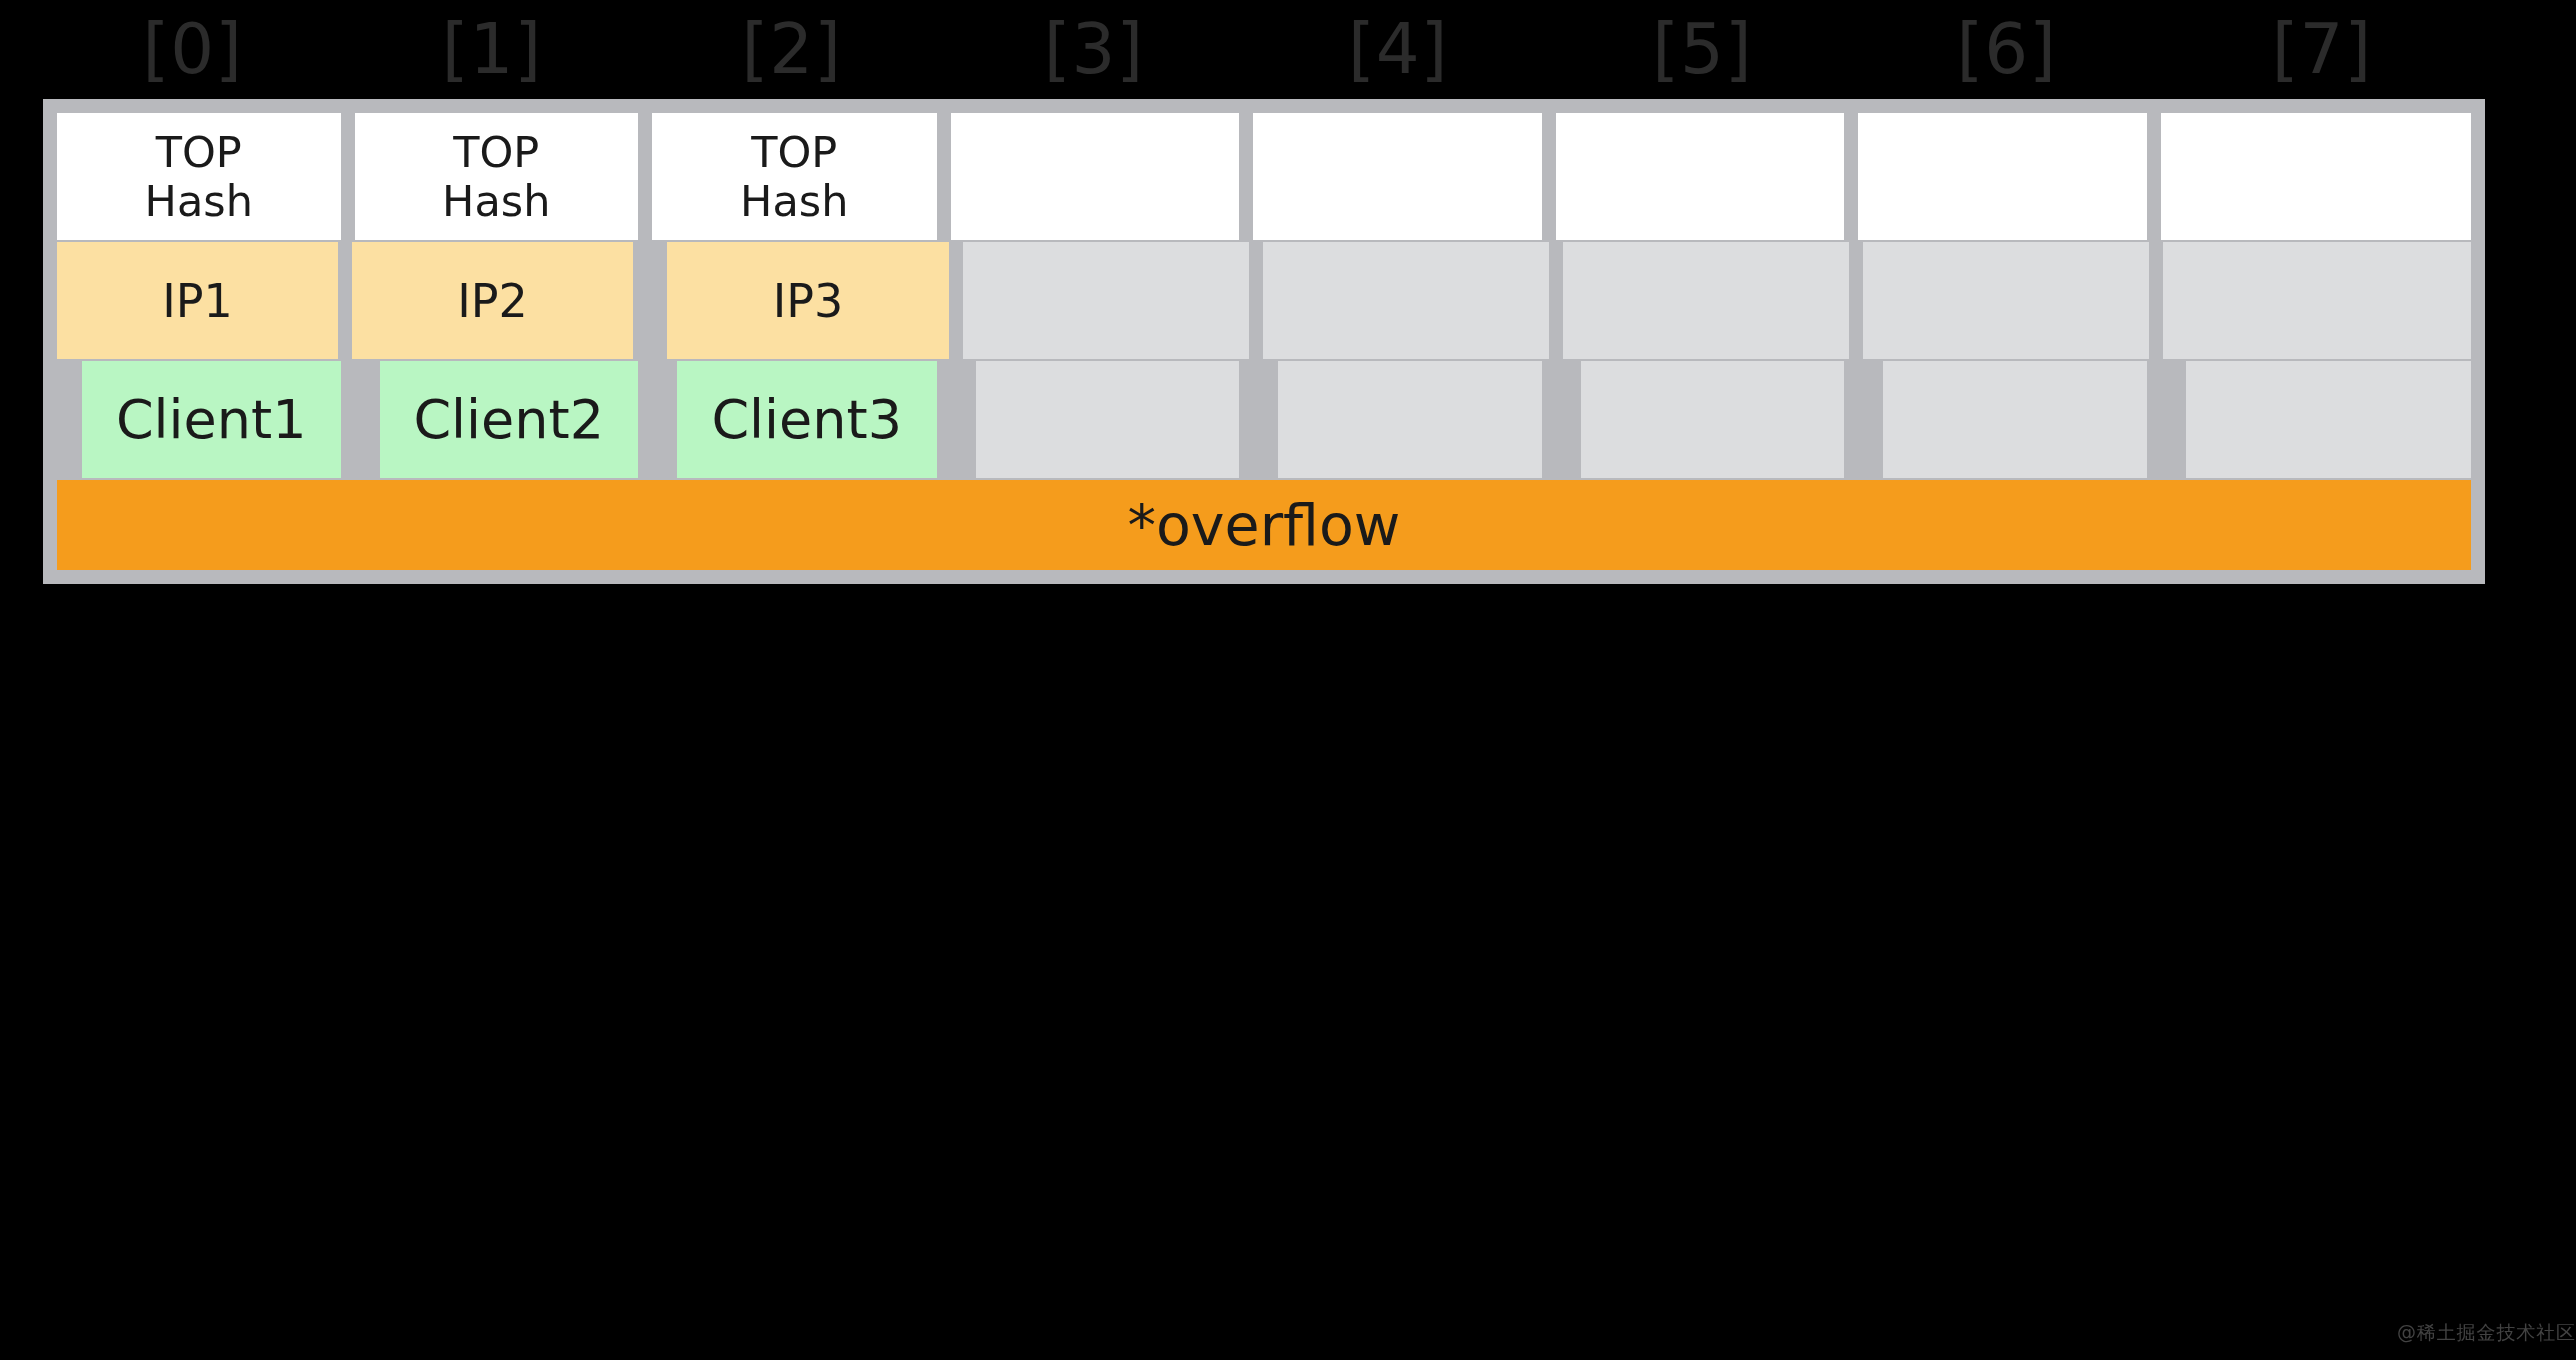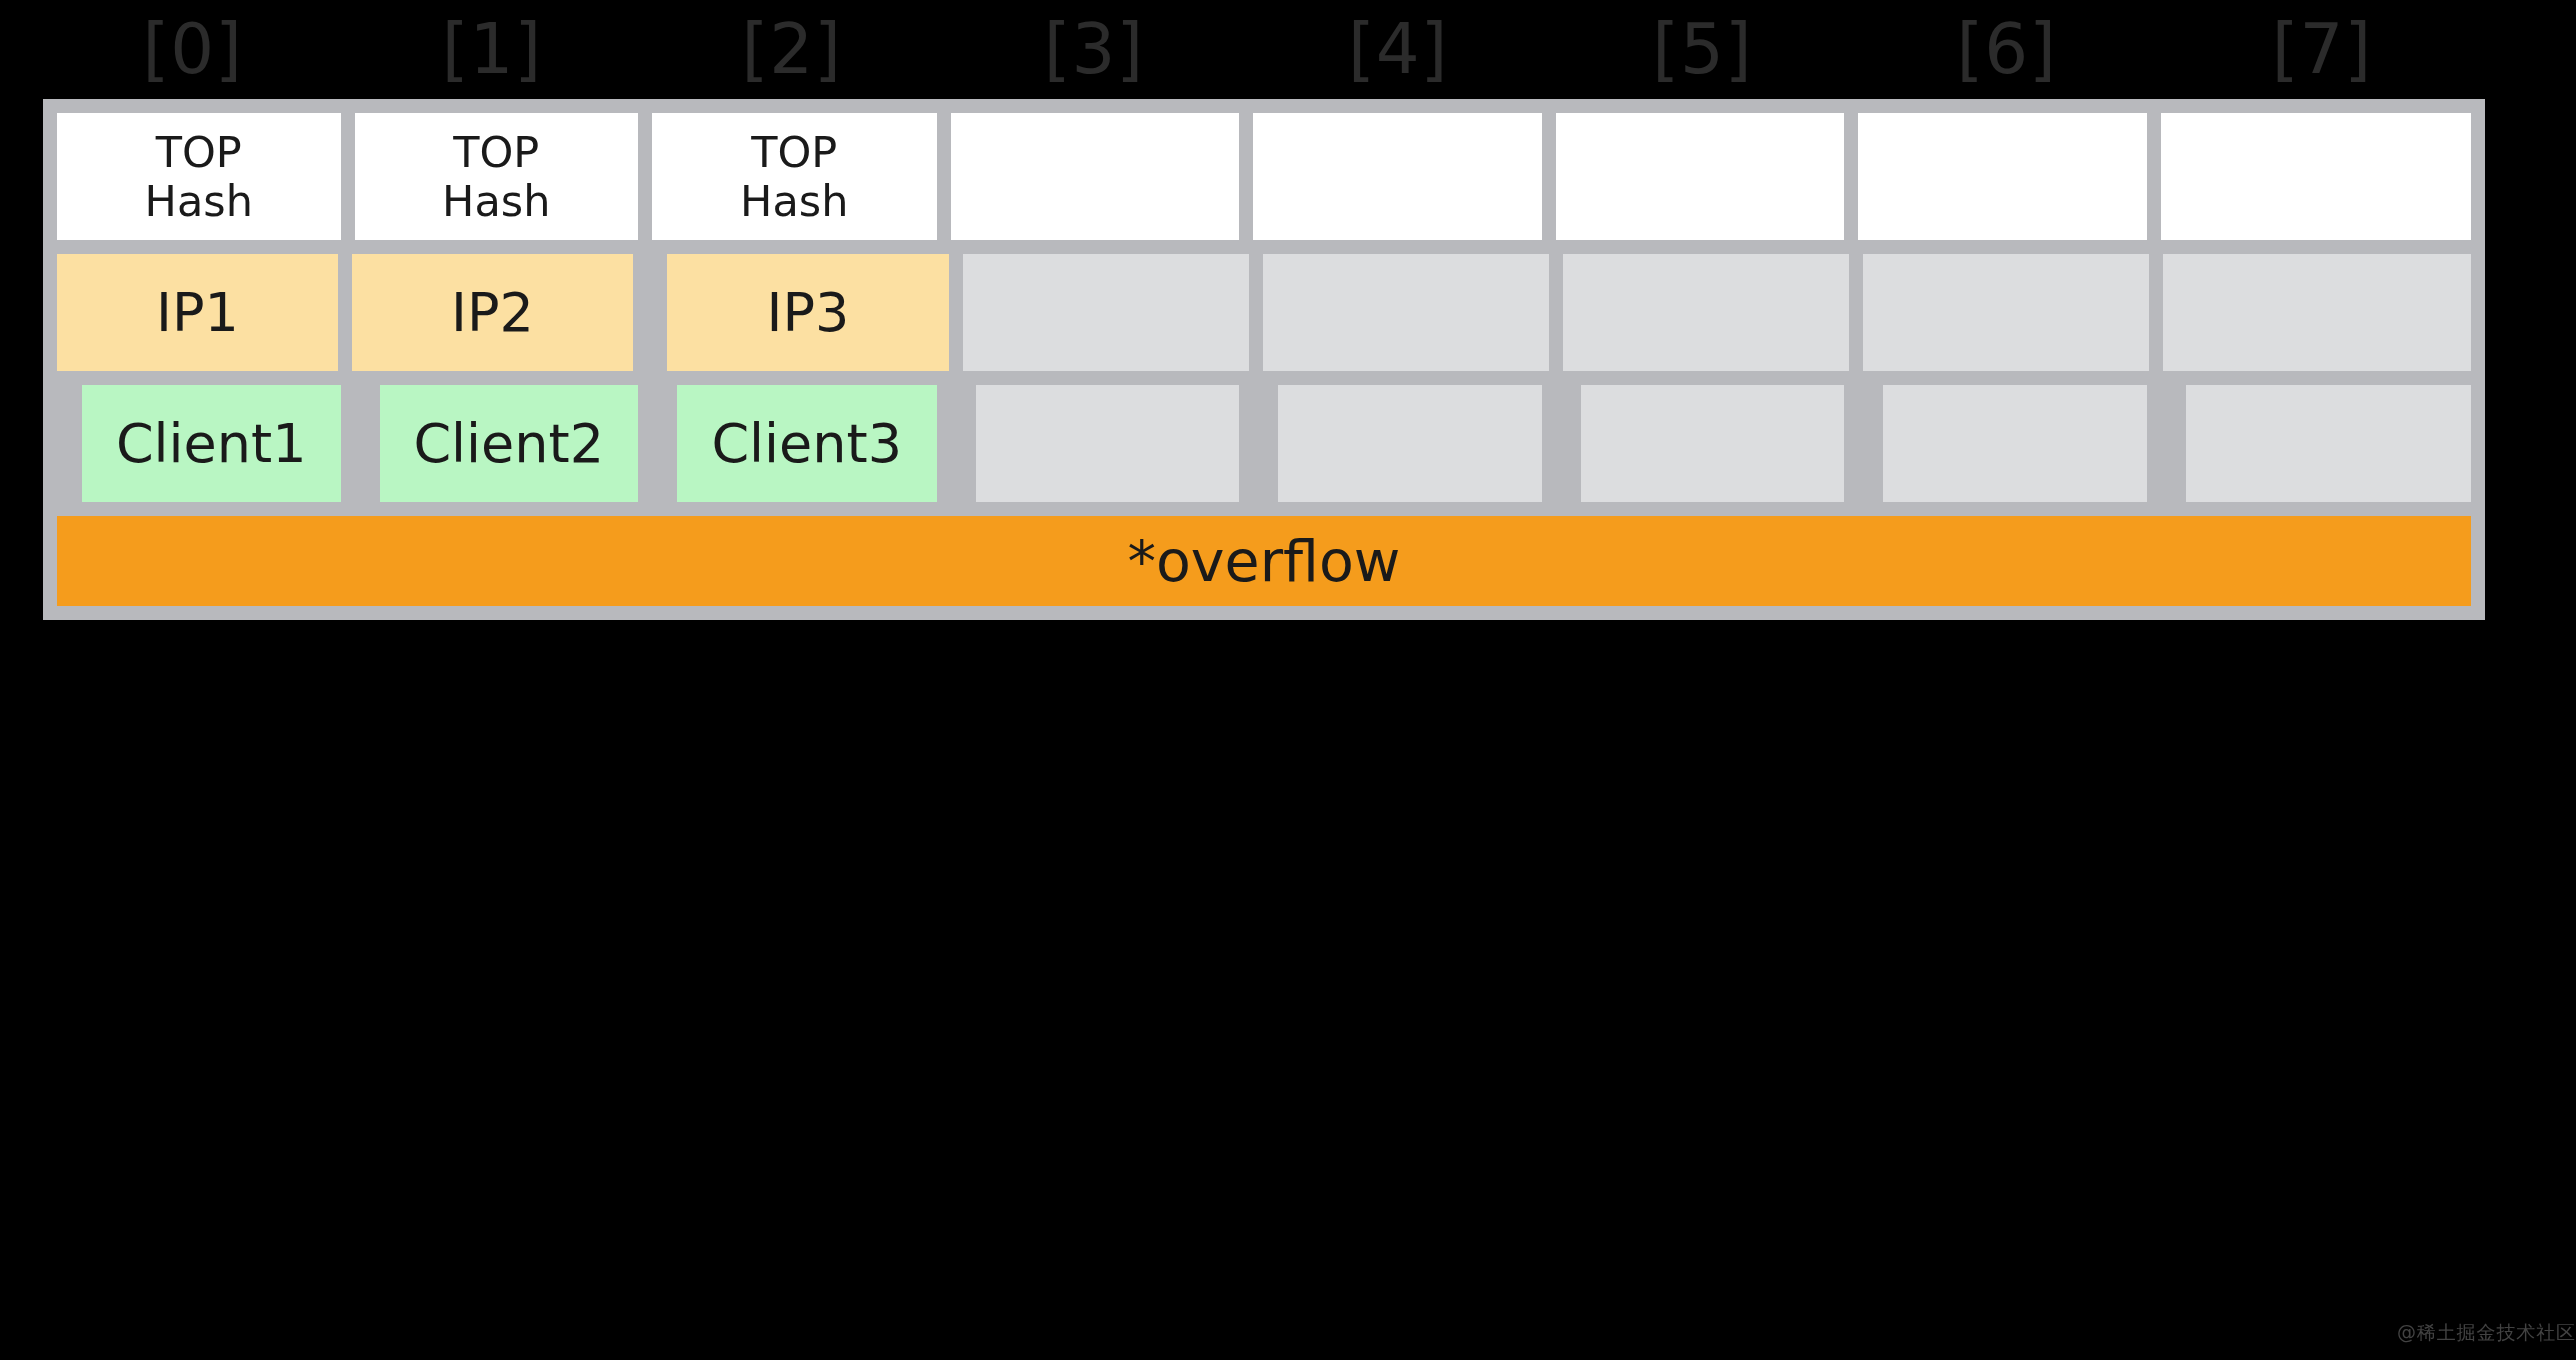--- a/index.html
+++ b/index.html
@@ -37,21 +37,21 @@
   
   #bucket-table {
     position: absolute;
     left: 43px;
     top: 99px;
     width: 2442px;
     background: #b8b9bd;   
     border: 0;
     display: flex;
     flex-direction: column;
-    gap: 14px;
+    gap: 2px;
     padding: 14px 0 14px 0;
     box-sizing: border-box;
   }
   .grid-row {
     display: flex;
     gap: 14px;
     padding: 0 14px;
     box-sizing: border-box;
   }
   .cell {
@@ -71,21 +71,21 @@
   .row-client .cell { height: 117px; }
 
   
   .cell.white  { background: #ffffff; }
   .cell.empty  { background: #dcdddf; }
   .cell.peach  { background: #fce0a2; }
   .cell.green  { background: #b9f6c3; }
 
   
   .row-hash .cell   { font-size: 43px; line-height: 1.12; white-space: normal; }
-  .row-ip .cell     { font-size: 54px; }
+  .row-ip .cell     { font-size: 46px; }
   .row-client .cell { font-size: 54px; margin-left: 25px; }
 
   
   .full-row {
     display: flex;
     padding: 0 14px;
     box-sizing: border-box;
   }
   .full-cell {
     flex: 1 1 auto;

